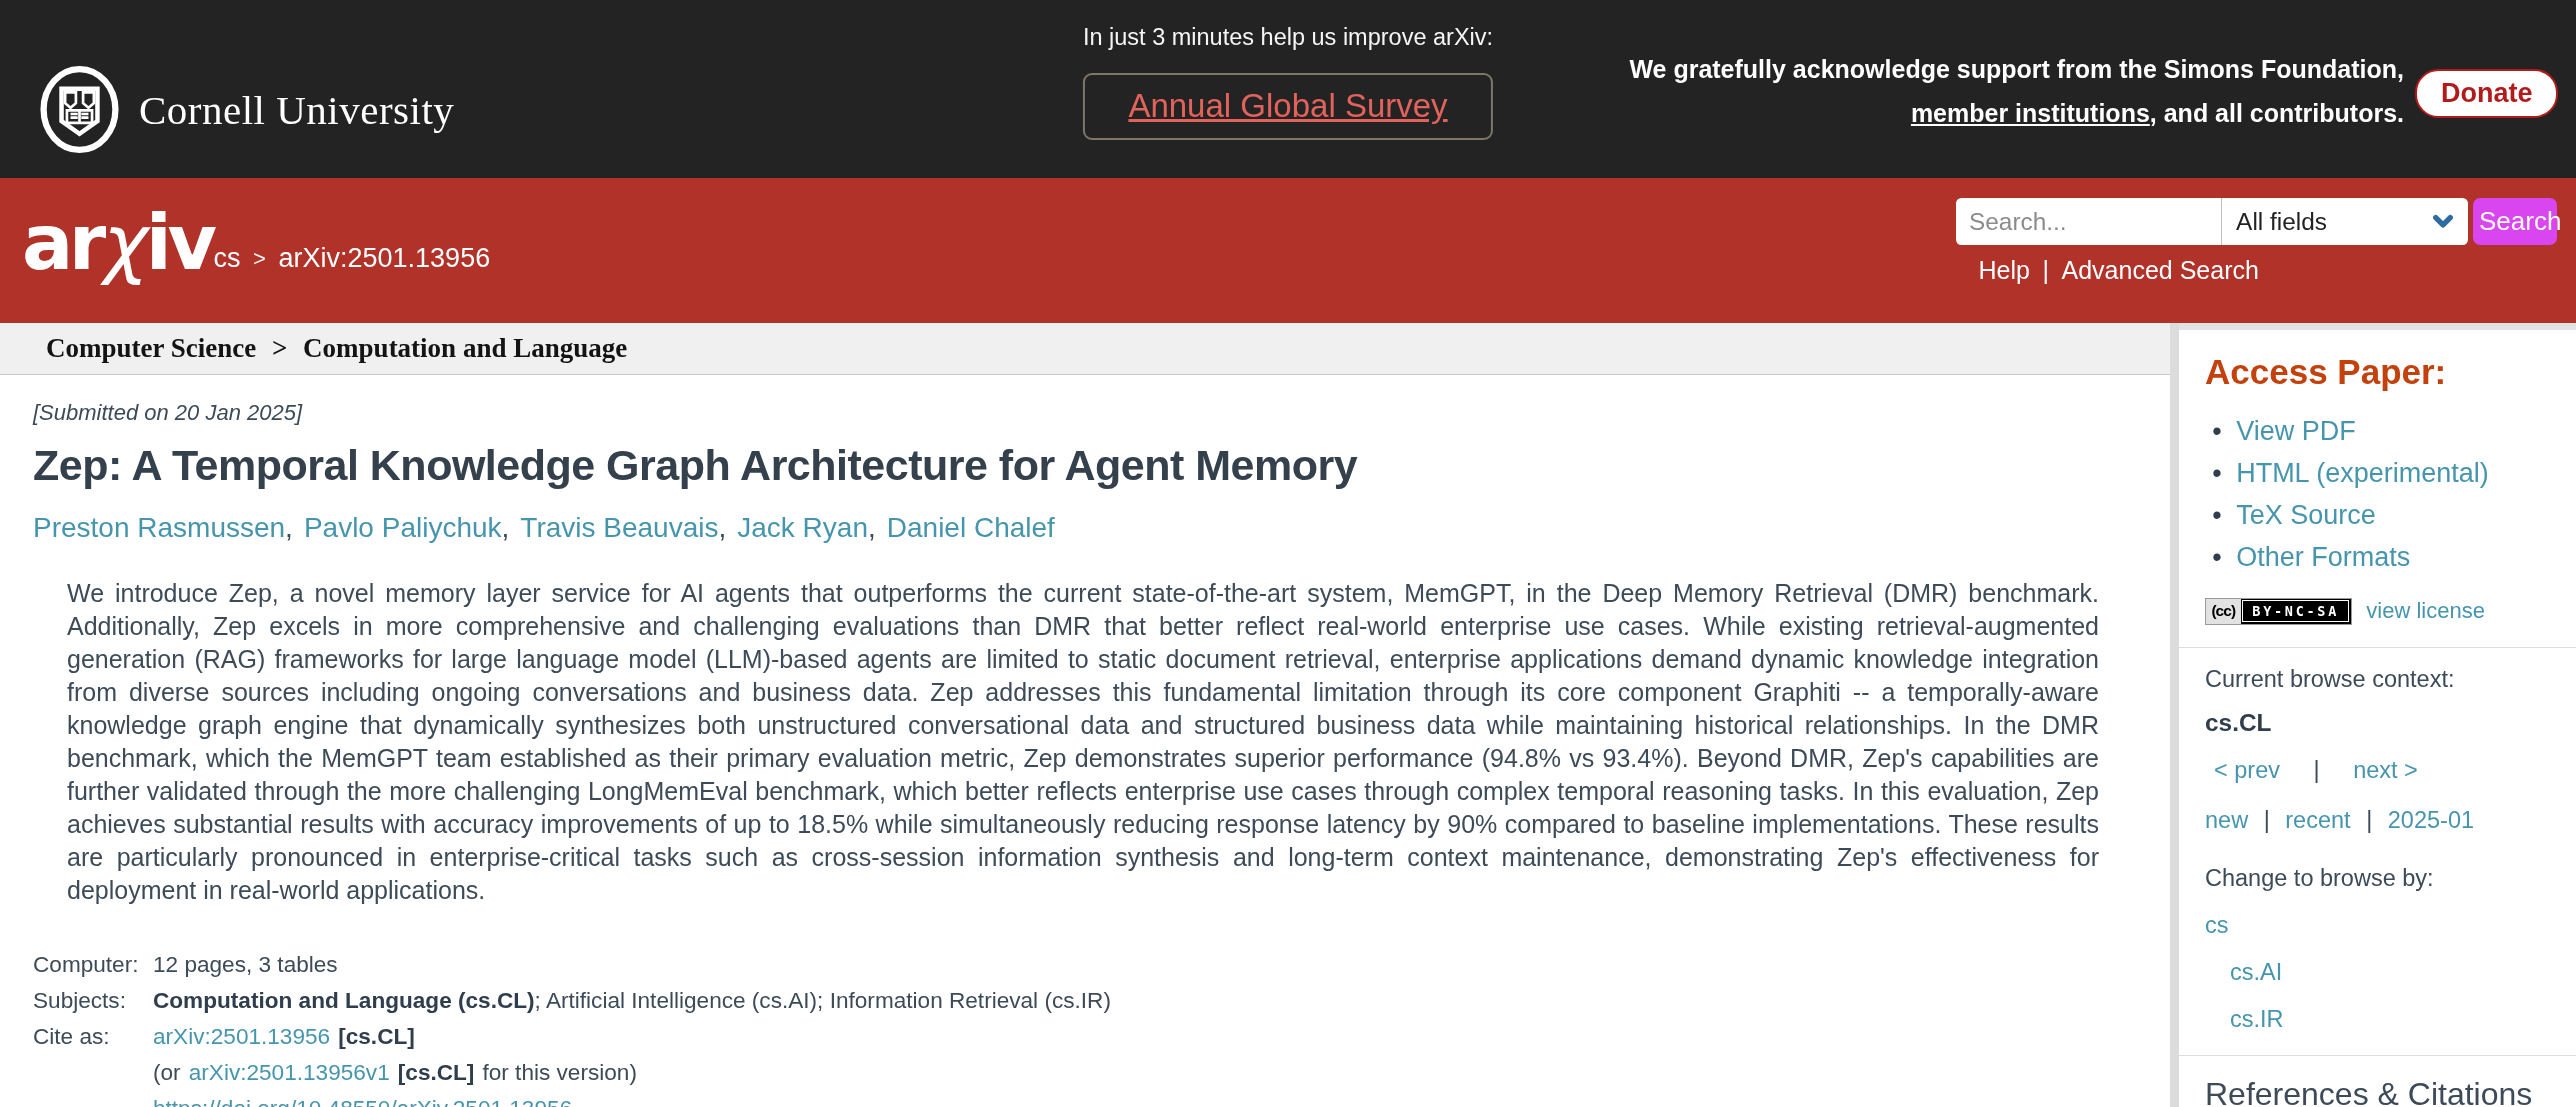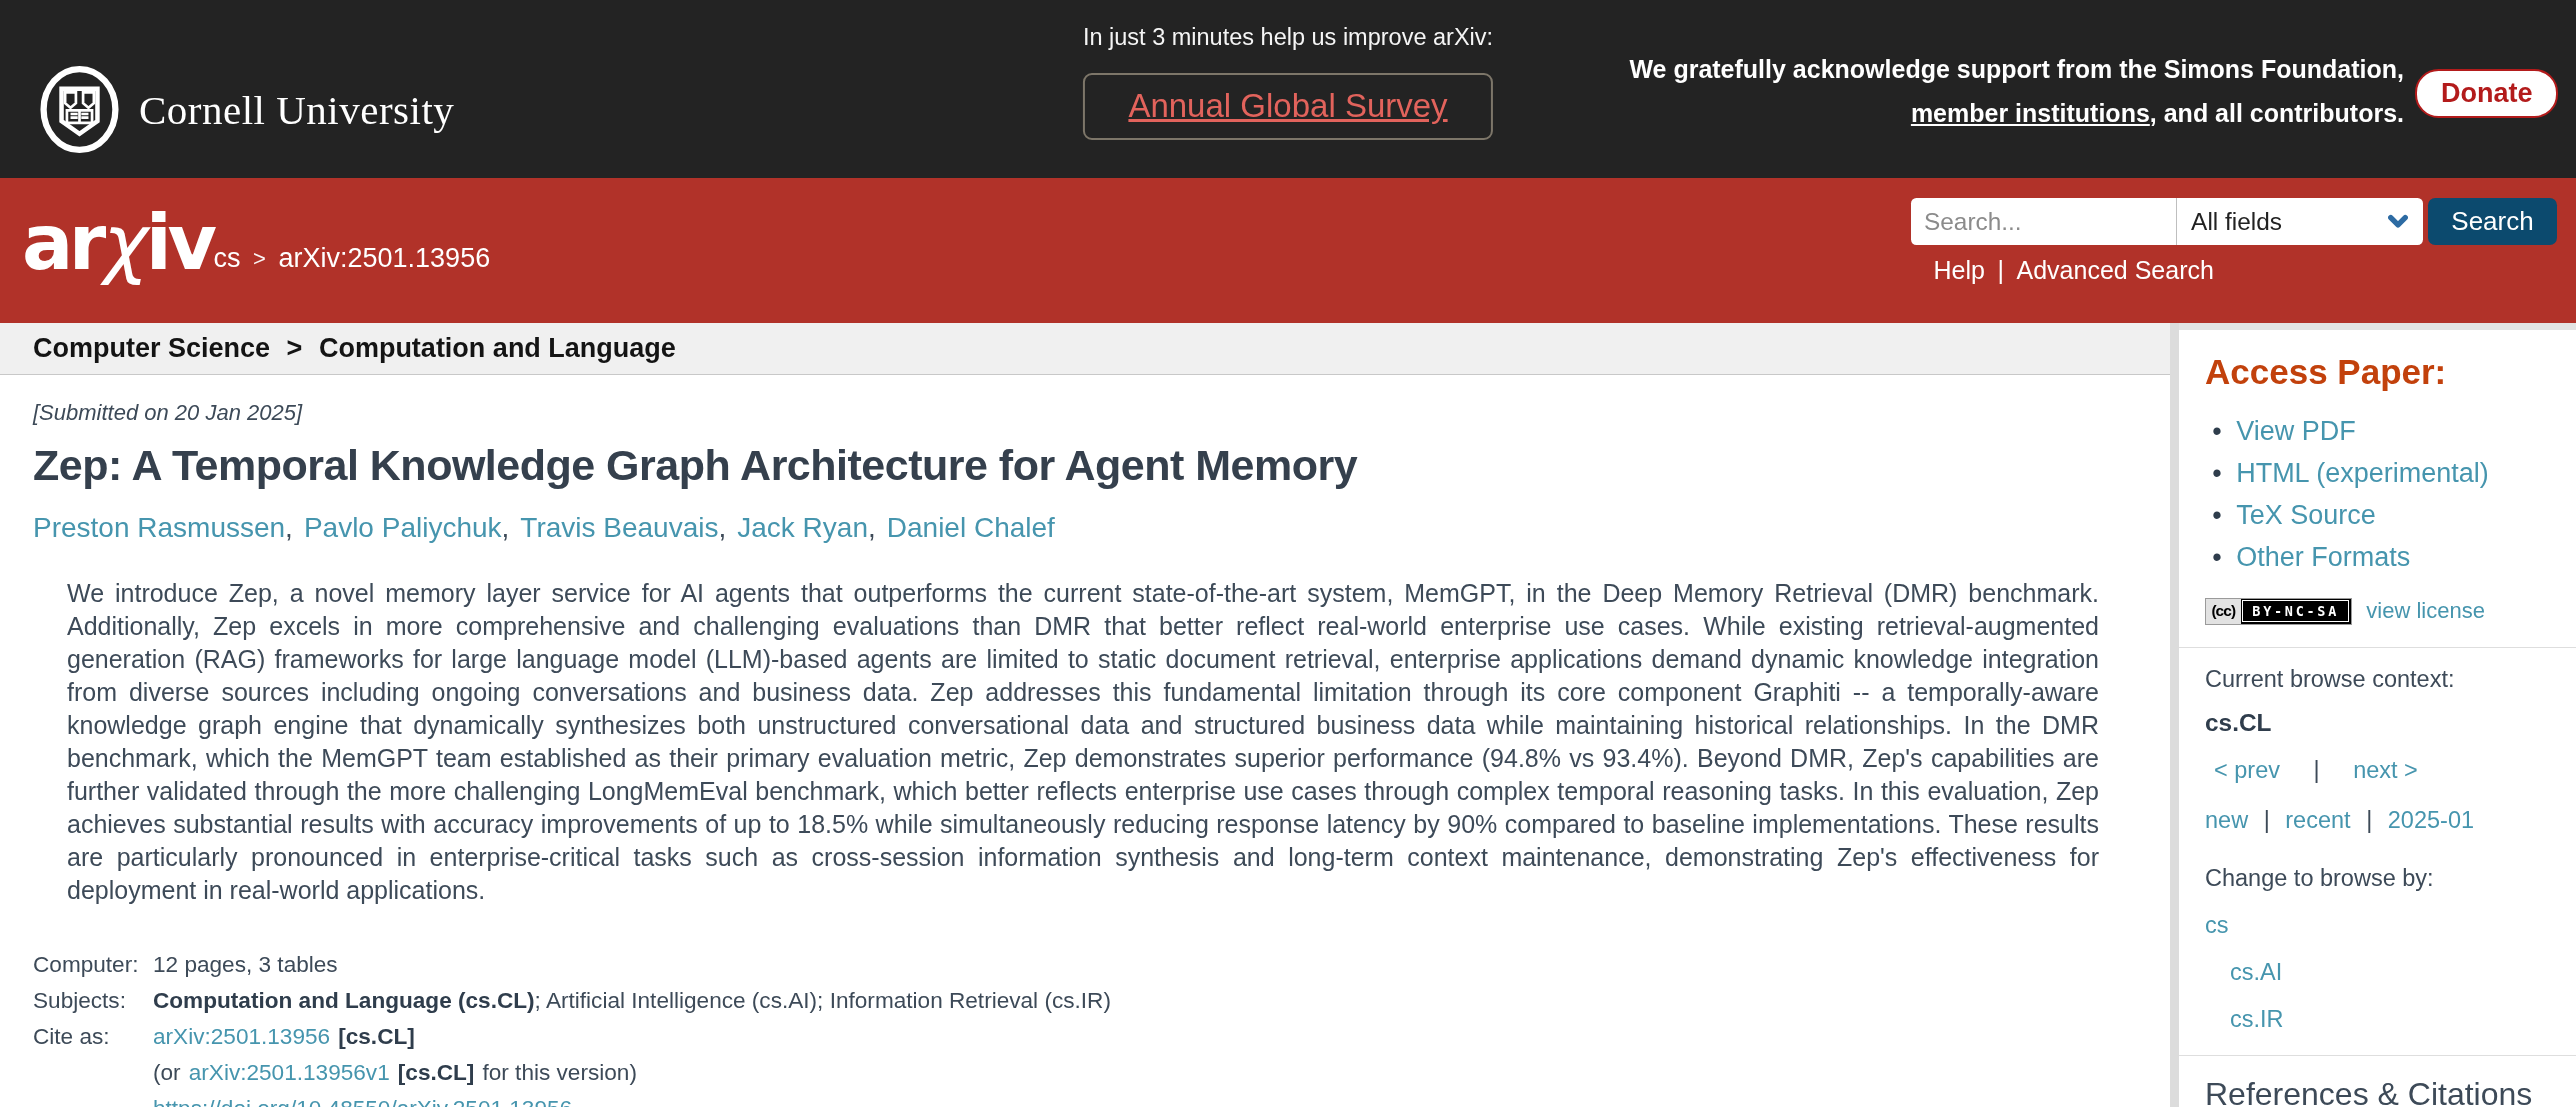--- a/index.html
+++ b/index.html
@@ -29,33 +29,33 @@
   .crumbs .sep{font-size:22px;opacity:.95;}
   .crumbs a{color:#fff;text-decoration:none;cursor:pointer;}
   .searchbox{position:absolute;right:19px;top:20px;}
   .search-row{display:flex;align-items:stretch;height:47px;}
   .search-input{width:239px;height:47px;border:none;border-radius:5.4px 0 0 5.4px;padding:0 12.6px;
                 font-size:24.4px;font-family:inherit;color:#333;box-sizing:content-box;outline:none;}
   .search-input::placeholder{color:#8b8b8b;}
   .field-select{width:217px;background:#fff;border-left:1.8px solid #bfbfbf;border-radius:0 5.4px 5.4px 0;
                 display:flex;align-items:center;justify-content:space-between;padding:0 14.5px;cursor:pointer;}
   .field-select span{font-size:24.4px;color:#222;}
-  .search-btn{margin-left:5.4px;width:129px;background:#0c4a6e;color:#fff;border:none;border-radius:7.2px;
+  .search-btn{margin-left:5.4px;width:84px;background:#d946ef;color:#fff;border:none;border-radius:7.2px;
               font-size:26px;font-family:inherit;cursor:pointer;}
   .help-row{margin-top:11px;padding-left:22px;color:#fff;font-size:25px;display:flex;gap:12.6px;}
   .help-row a{color:#fff;text-decoration:none;cursor:pointer;}
 
   
   .body-row{display:flex;width:100%;height:785px;}
   .main-col{width:2170px;background:#fff;}
   .vdivider{width:9px;background:#dcdcdc;}
   .sidebar{flex:1;background:#fff;border-top:7.2px solid #e3e3e3;padding:14.5px 0 0 26px;box-sizing:border-box;}
 
   .subheader{height:51px;background:#f0f0f0;border-bottom:1.8px solid #c8c8c8;line-height:51px;
-             padding-left:33px;font-size:27px;font-weight:700;color:#141414;}
+             padding-left:46px;font-size:27px;font-weight:700;color:#141414;font-family:Liberation Serif, serif;}
   .subheader a{color:#141414;text-decoration:none;cursor:pointer;}
   .subheader .sep{margin:0 9px;}
 
   .article{padding:0 36px 0 33px;}
   .dateline{margin-top:25px;font-style:italic;font-size:22px;color:#3d4a58;}
   .title{margin:14.5px 0 0 0;font-size:43px;font-weight:700;color:#35404d;letter-spacing:-0.5px;}
   .authors{margin-top:22px;font-size:28px;color:#3d4a58;}
   .authors a{color:#4695ae;text-decoration:none;cursor:pointer;}
   .authors .comma{color:#3d4a58;margin-right:11px;}
   .abstract{margin:33px 0 0 34px;width:2032px;text-align:justify;font-size:25px;line-height:33px;color:#3d4a58;}

